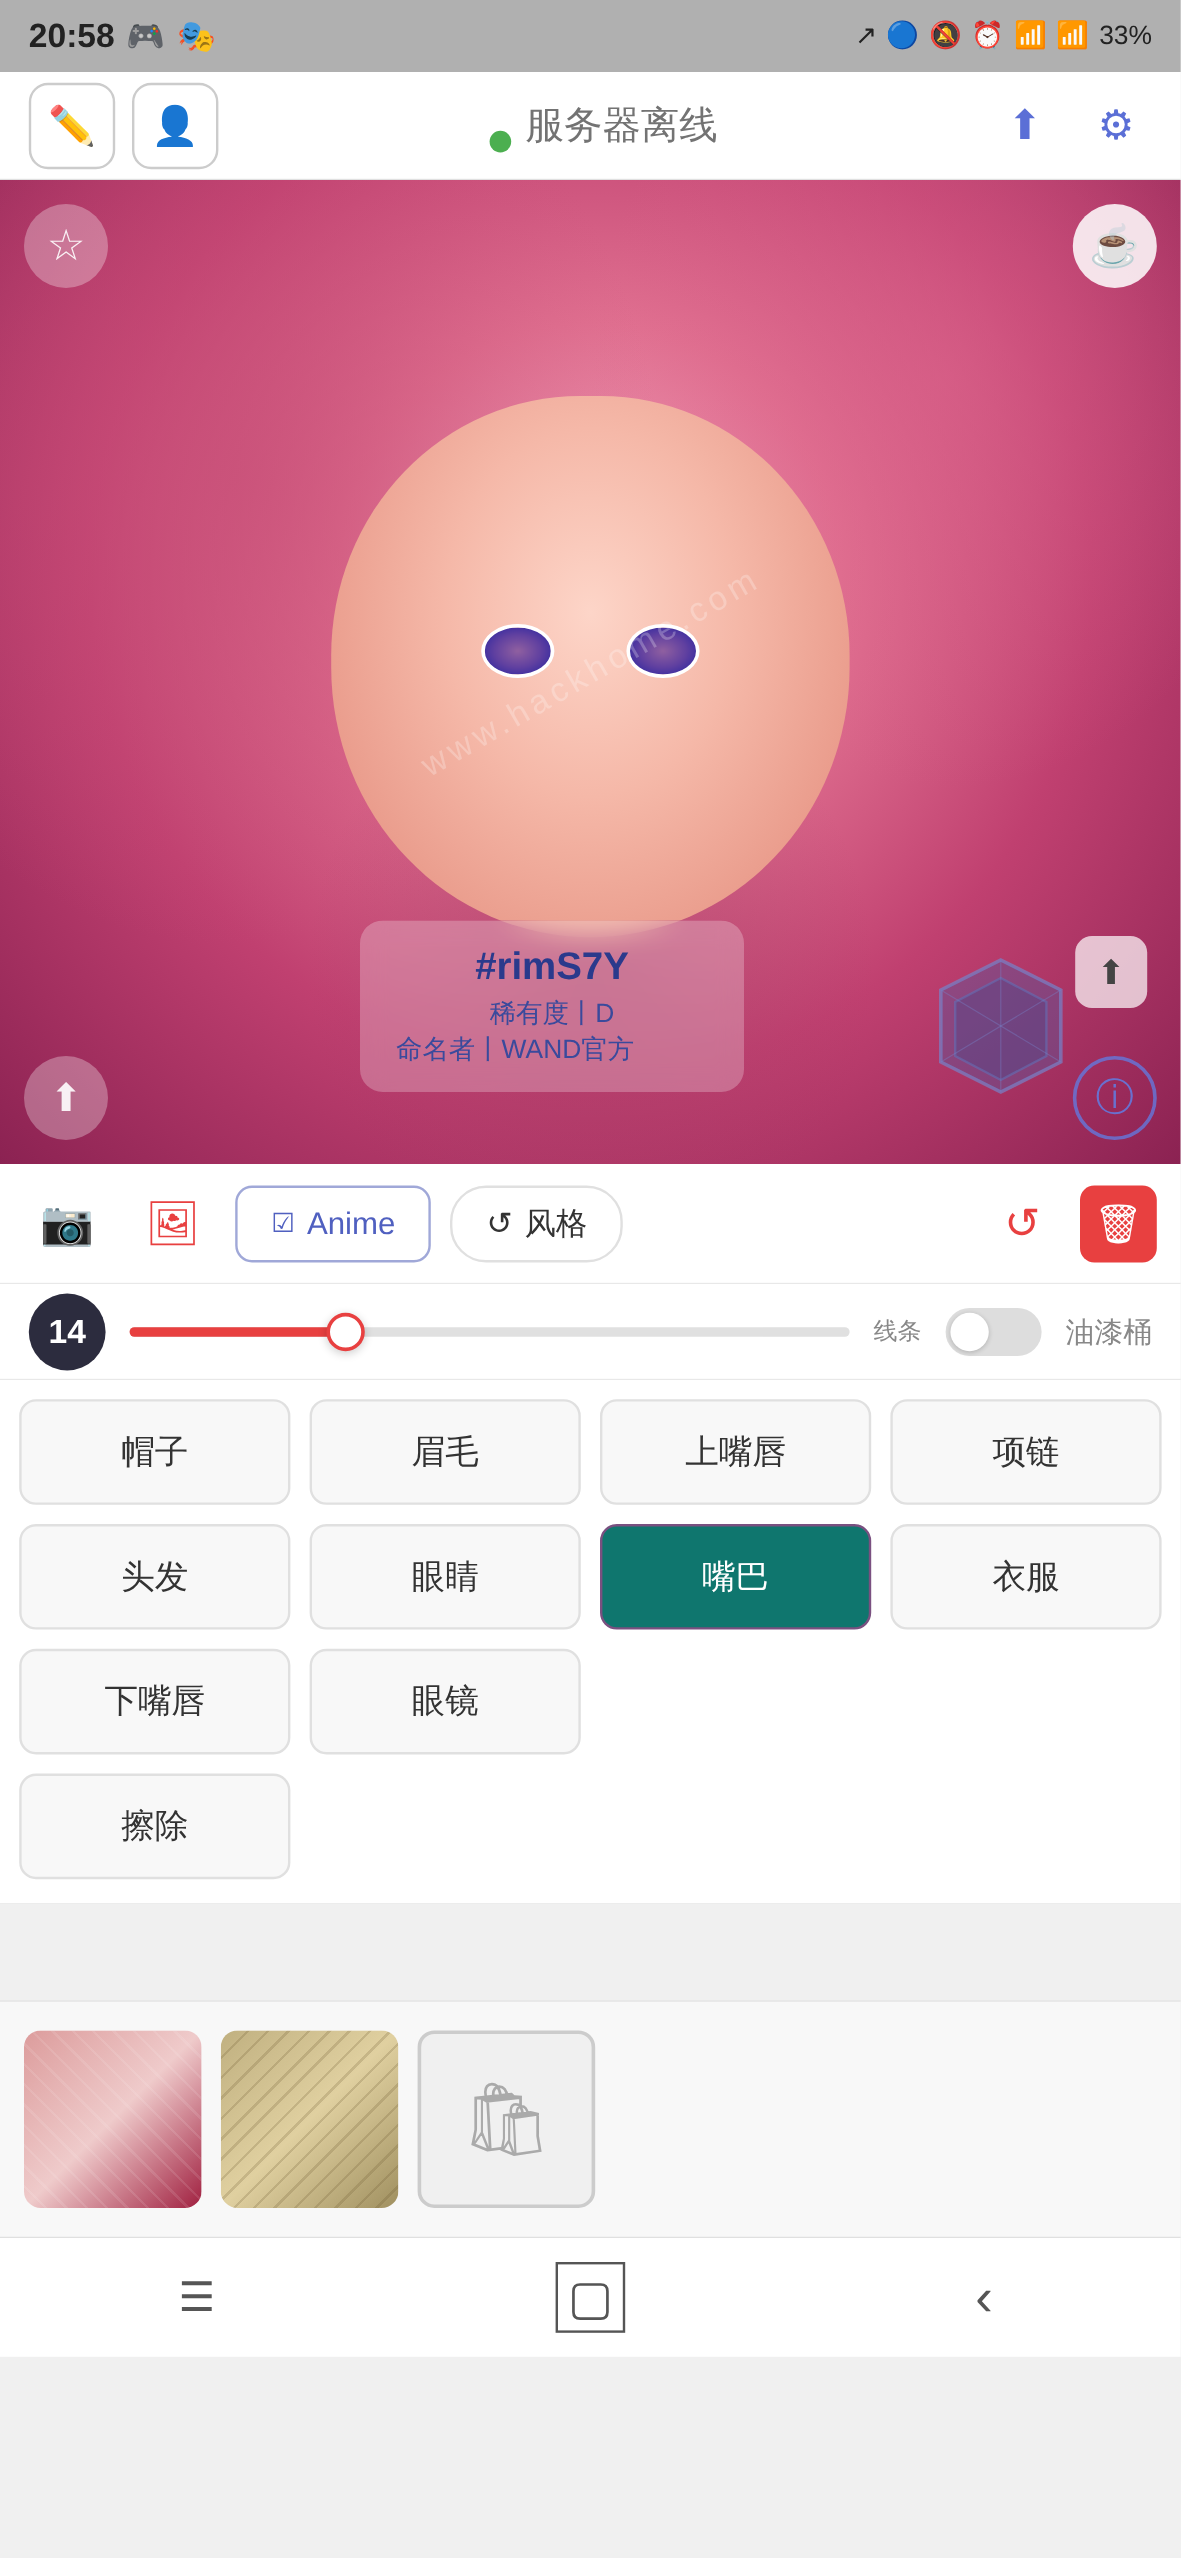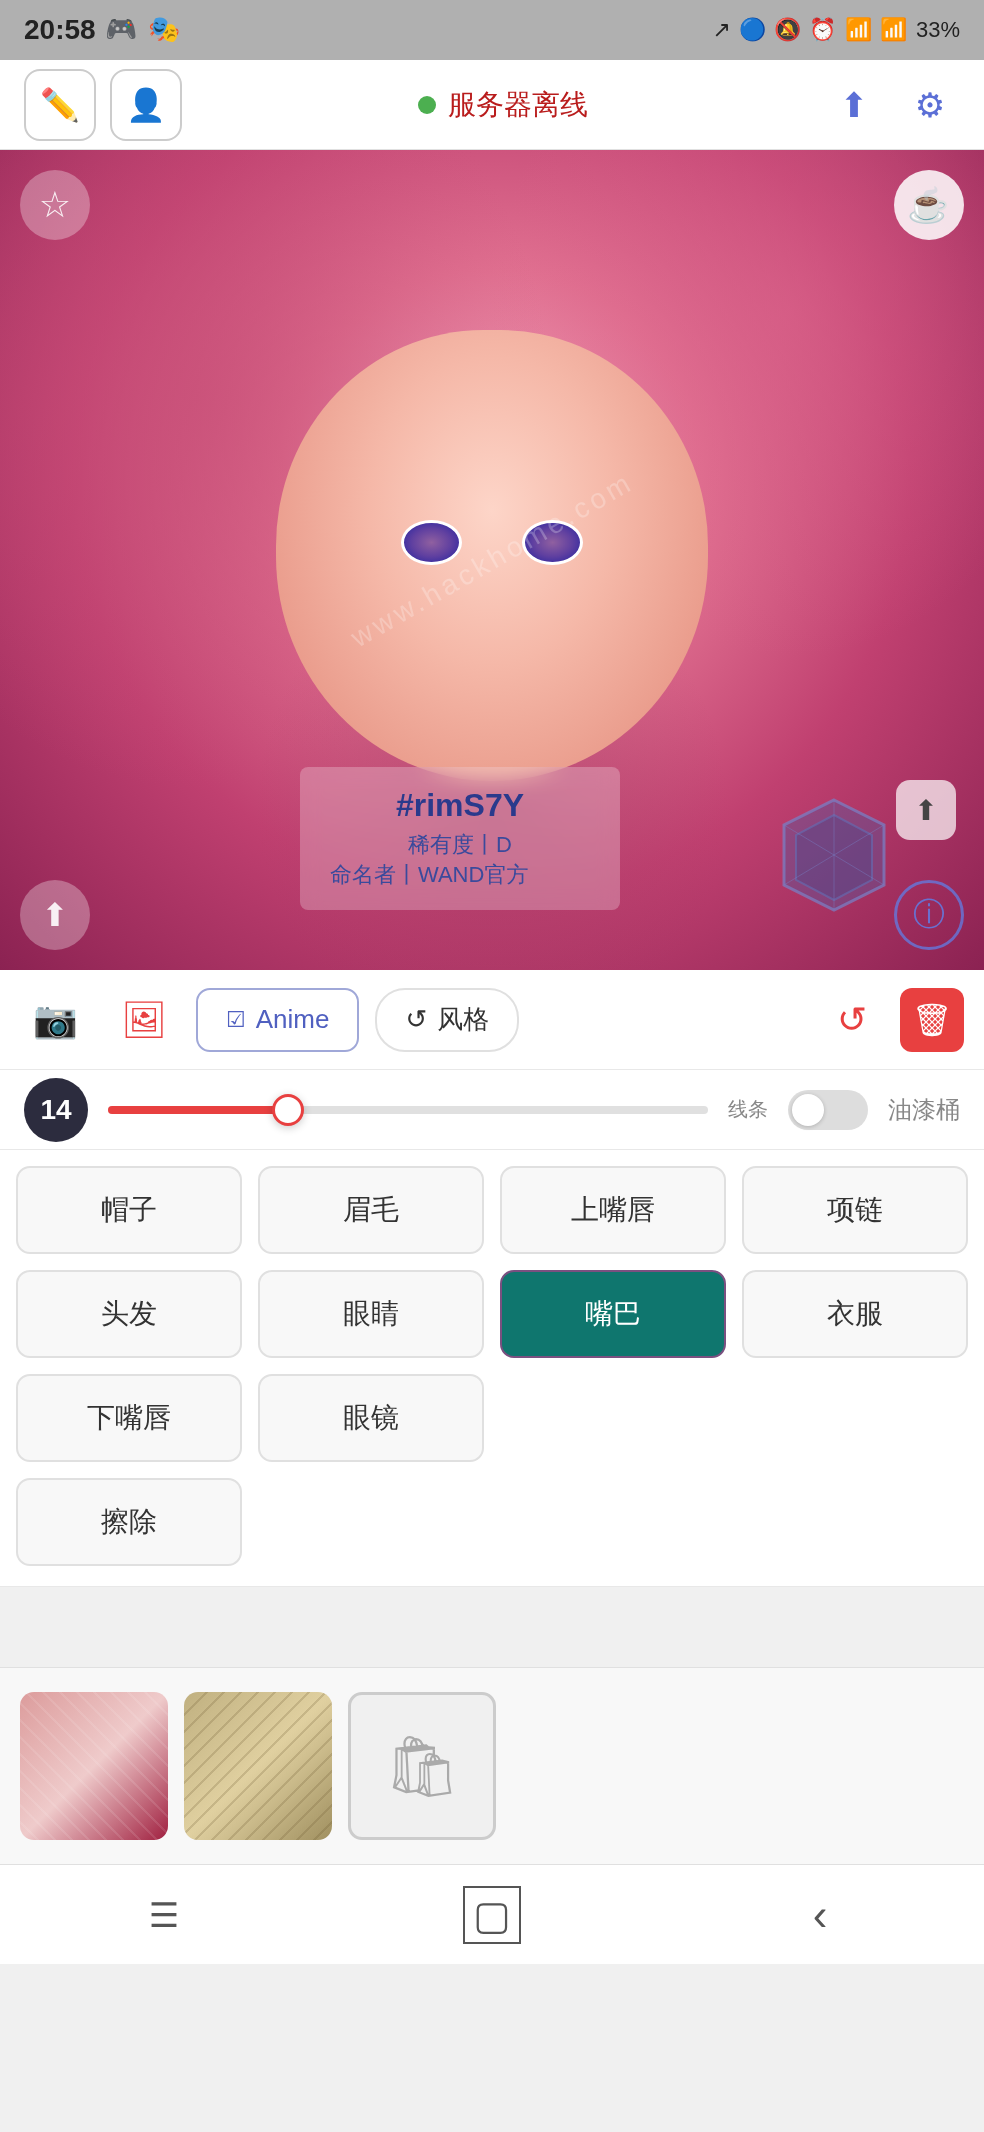--- a/index.html
+++ b/index.html
@@ -20,20 +20,21 @@
       display: flex;
       align-items: center;
       justify-content: space-between;
       padding: 0 24px;
     }
     .status-time {
       font-size: 28px;
       font-weight: 600;
       color: #222;
       display: flex;
+      align-items: center;
       gap: 10px;
     }
     .status-icons {
       display: flex;
       align-items: center;
       gap: 8px;
       font-size: 22px;
       color: #222;
     }
     .status-icon-emoji { font-size: 26px; }
@@ -54,22 +55,22 @@
       width: 72px; height: 72px;
       border: 2px solid #ccc;
       border-radius: 16px;
       display: flex; align-items: center; justify-content: center;
       font-size: 32px;
       cursor: pointer;
       background: #fff;
       color: #555;
     }
     .nav-center {
-      display: flex; align-items: center; gap: 12px;
-      font-size: 28px; color: #b91c1c;
+      display: flex; align-items: flex-end; gap: 12px;
+      font-size: 32px; color: #737373;
     }
     .status-dot {
       width: 18px; height: 18px;
       border-radius: 50%;
       background: #4caf50;
       display: inline-block;
     }
     .nav-right { display: flex; gap: 16px; align-items: center; }
     .nav-right-btn {
       width: 60px; height: 60px;
@@ -195,21 +196,21 @@
     }
 
     
     .image-overlay-card {
       position: absolute;
       bottom: 60px;
       left: 50%;
       transform: translateX(-60%);
       background: rgba(255,255,255,0.25);
       backdrop-filter: blur(10px);
-      border-radius: 8px;
+      border-radius: 19px;
       padding: 20px 30px;
       z-index: 15;
       min-width: 320px;
     }
     .overlay-hashtag {
       font-size: 32px;
       font-weight: bold;
       color: #2a3a8c;
       text-align: center;
       margin-bottom: 6px;

